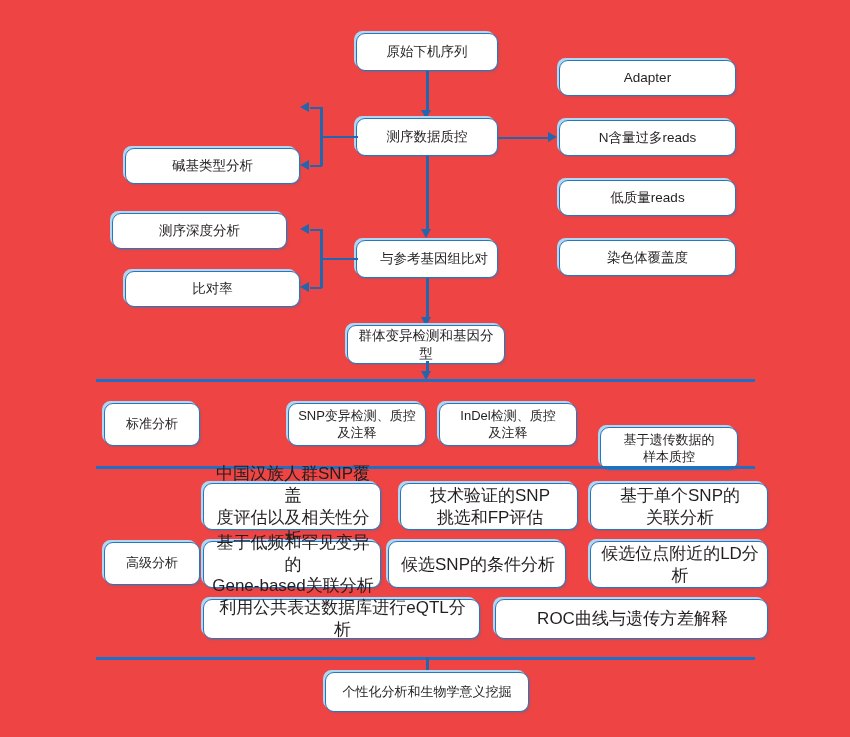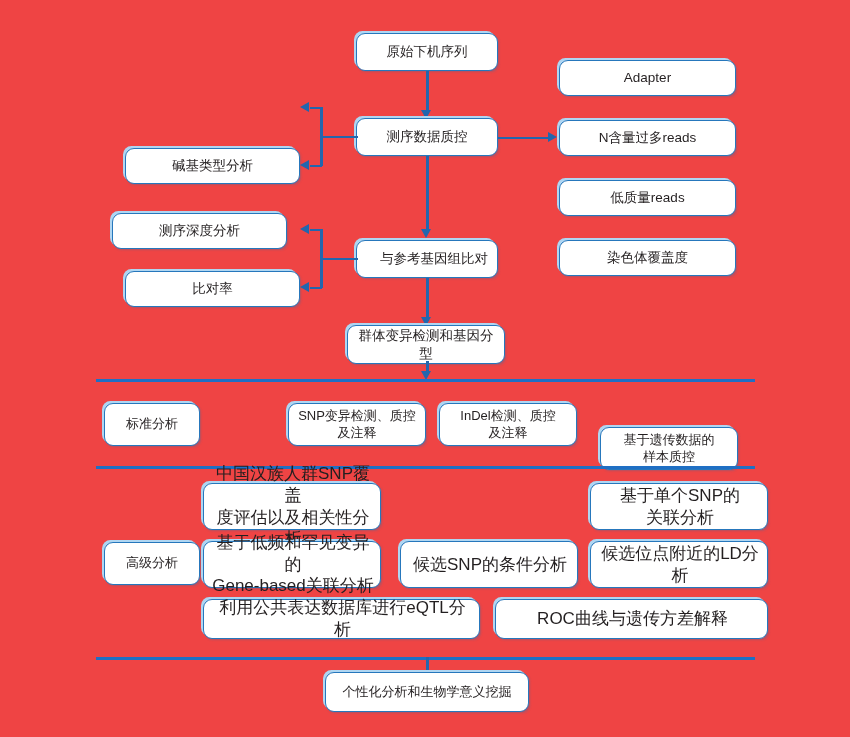--- a/index.html
+++ b/index.html
@@ -180,30 +180,34 @@
   <div class="divider" style="left:96px; top:466px; width:659px;"></div>
 
   <div class="node small" style="left:104px; top:542px; width:96px; height:43px;">
     <span class="txt">高级分析</span>
   </div>
 
   <div class="node tiny" style="left:203px; top:483px; width:178px; height:47px;">
     <span class="txt">中国汉族人群SNP覆盖
 度评估以及相关性分析</span>
   </div>
+  <div class="node tiny" style="left:400px; top:483px; width:178px; height:47px;">
+    <span class="txt">技术验证的SNP
+挑选和FP评估</span>
+  </div>
   <div class="node tiny" style="left:590px; top:483px; width:178px; height:47px;">
     <span class="txt">基于单个SNP的
 关联分析</span>
   </div>
 
   <div class="node tiny" style="left:203px; top:541px; width:178px; height:47px;">
     <span class="txt">基于低频和罕见变异的
 Gene-based关联分析</span>
   </div>
-  <div class="node tiny" style="left:400px; top:541px; width:178px; height:47px;">
+  <div class="node tiny" style="left:388px; top:541px; width:178px; height:47px;">
     <span class="txt">候选SNP的条件分析</span>
   </div>
   <div class="node tiny" style="left:590px; top:541px; width:178px; height:47px;">
     <span class="txt">候选位点附近的LD分析</span>
   </div>
 
   <div class="node tiny" style="left:203px; top:599px; width:277px; height:40px;">
     <span class="txt">利用公共表达数据库进行eQTL分析</span>
   </div>
   <div class="node tiny" style="left:495px; top:599px; width:273px; height:40px;">

